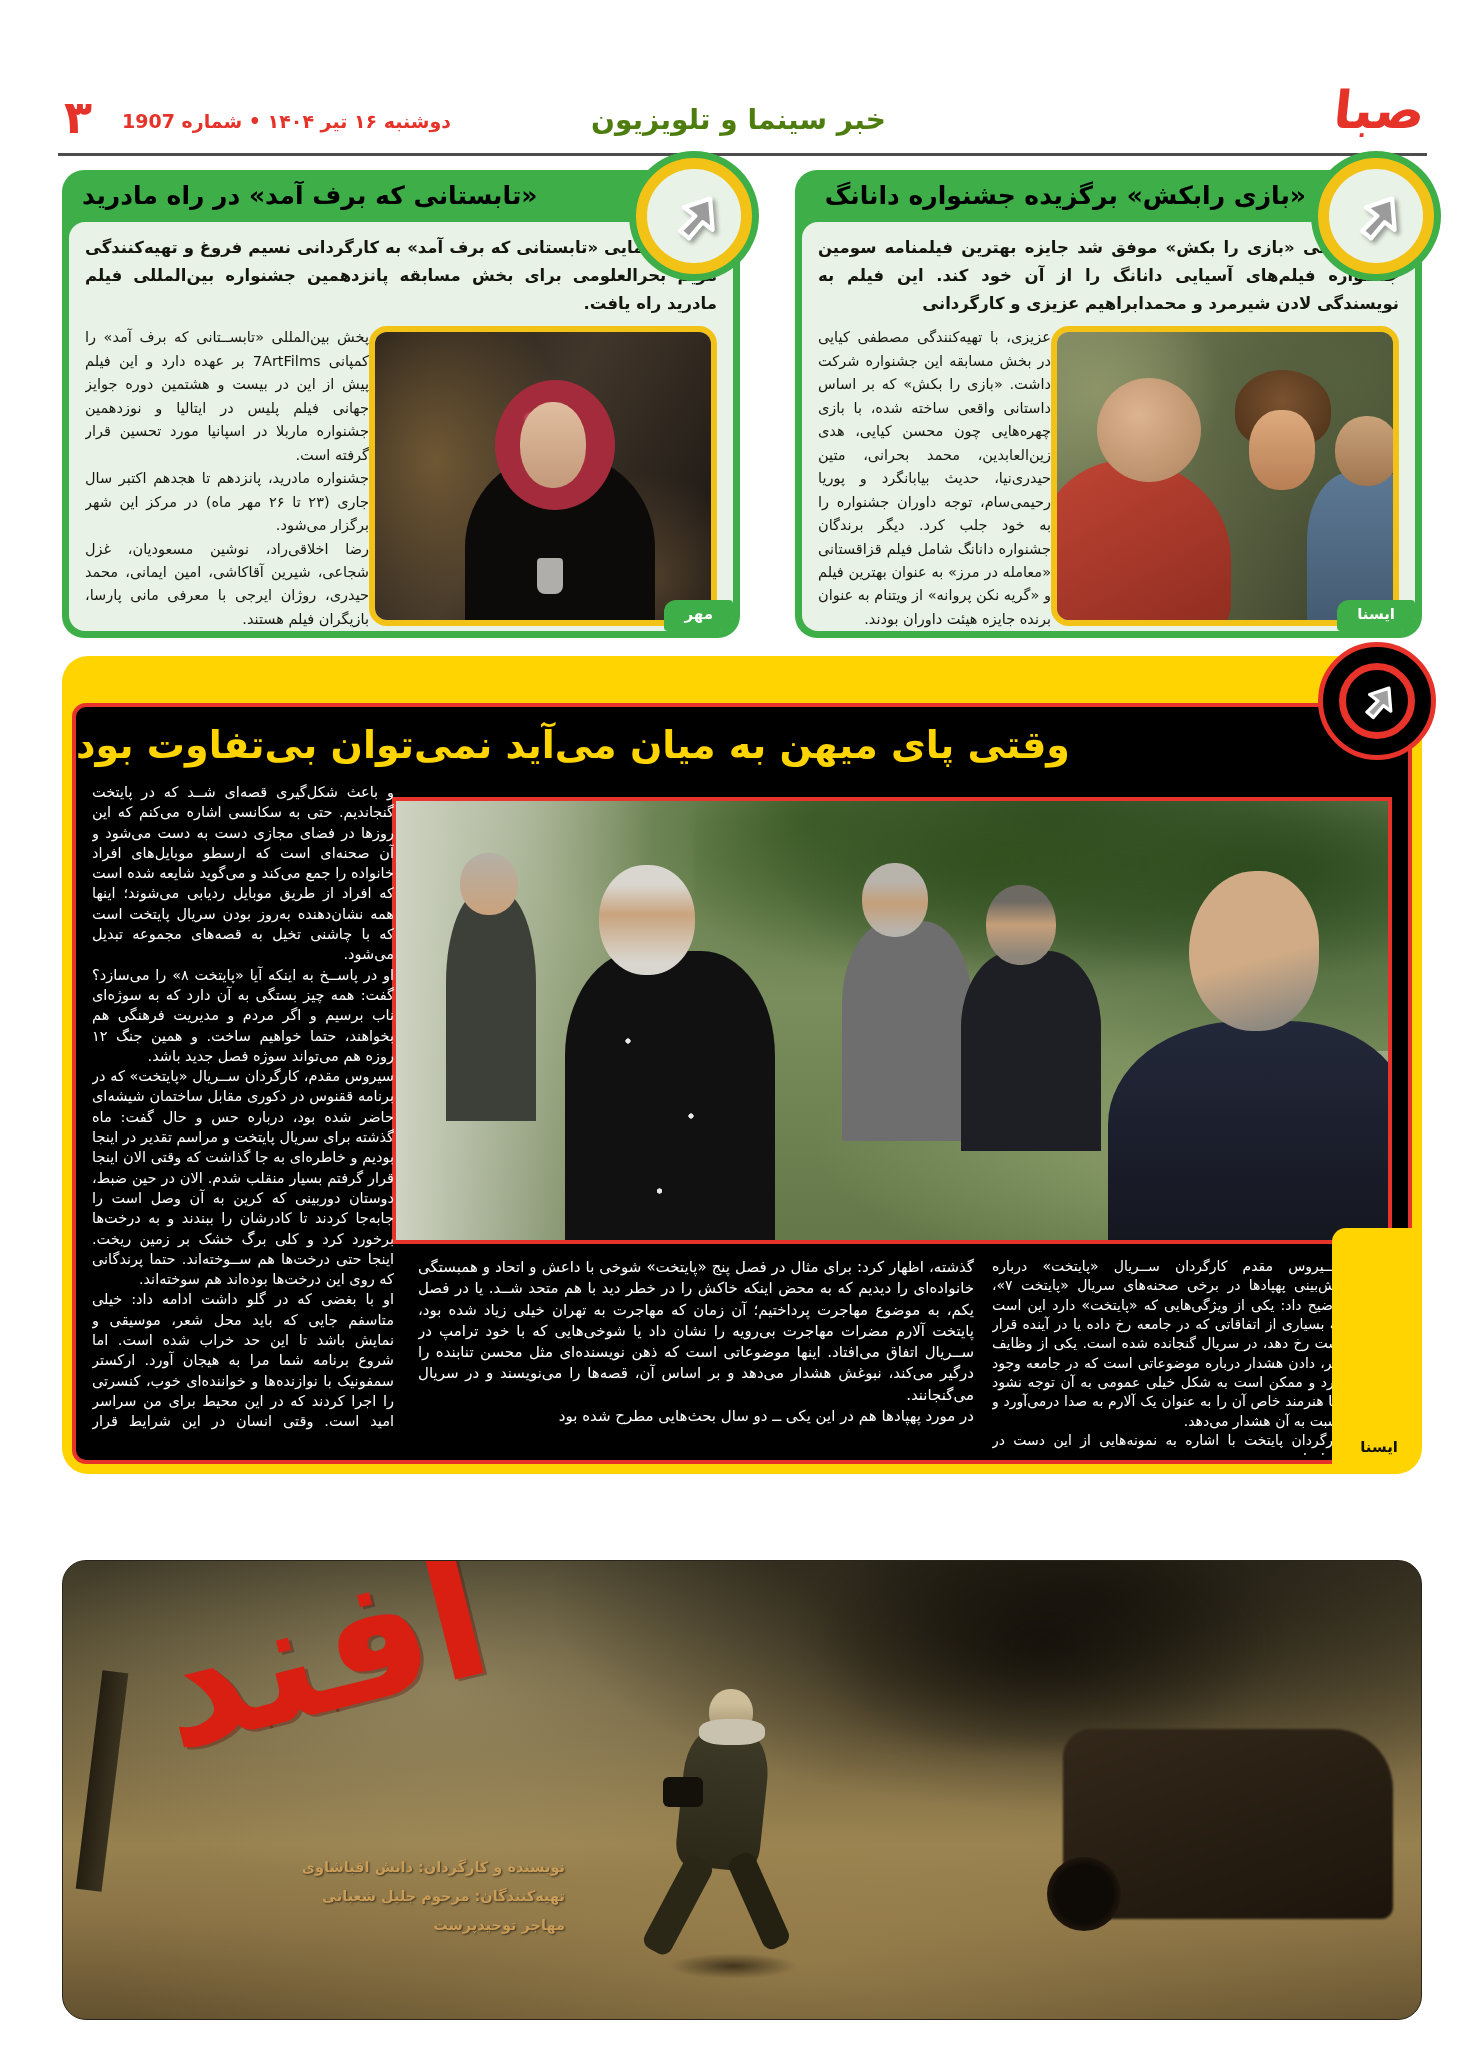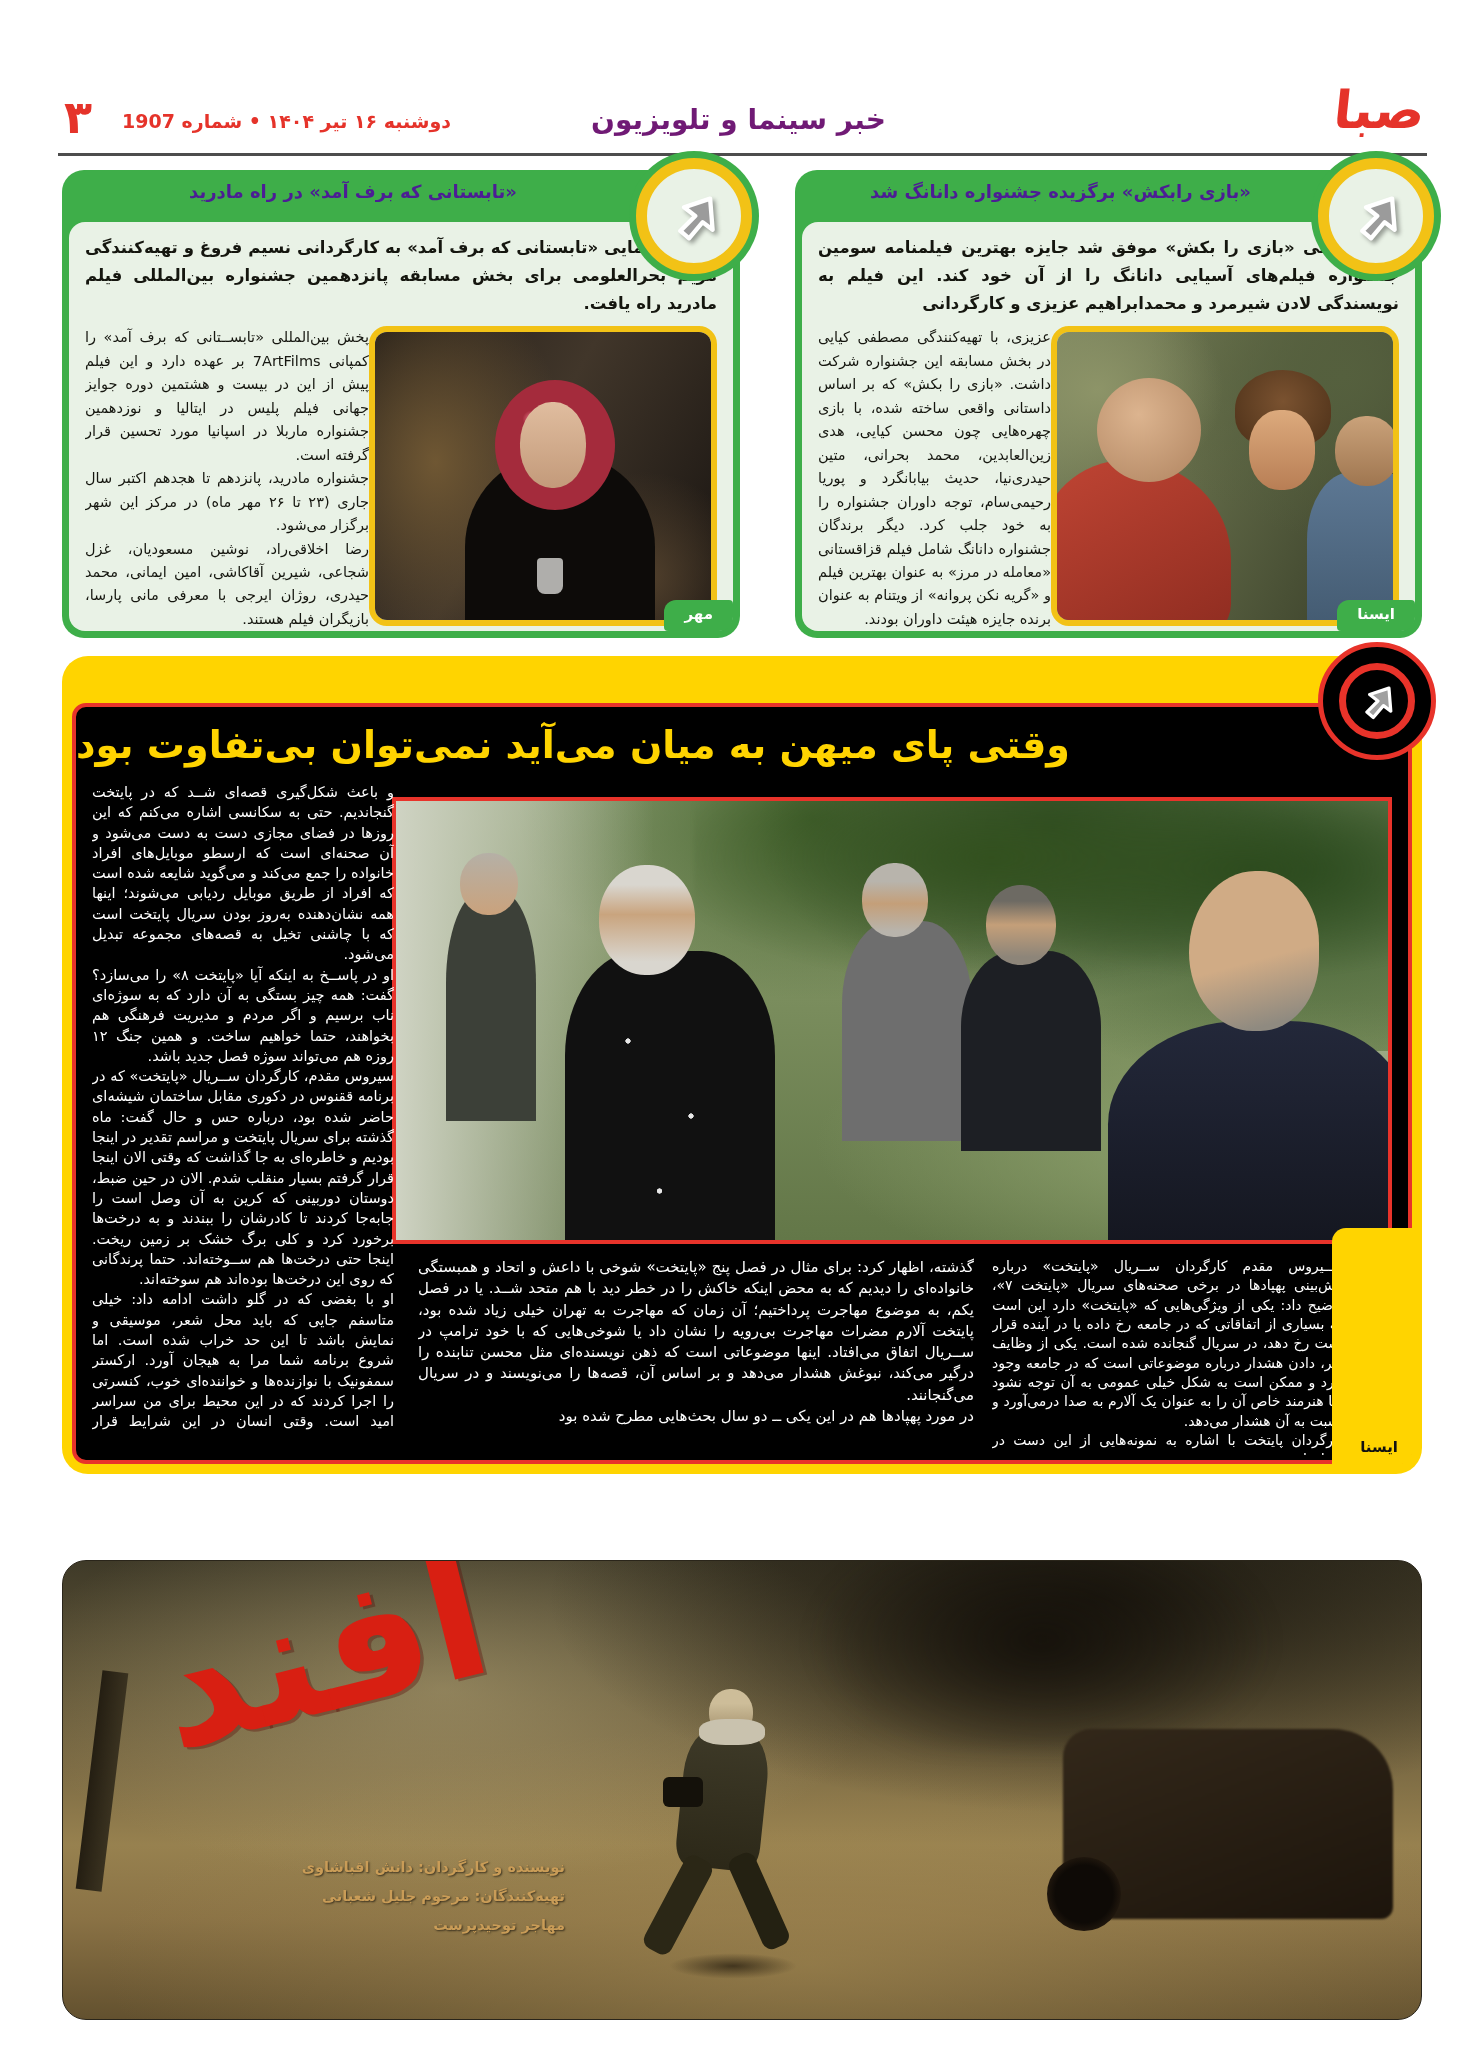--- a/index.html
+++ b/index.html
@@ -6,28 +6,28 @@
   html,body { background:#cccccc; }
   .page {
     position:relative; width:1477px; height:2067px; margin:0 auto;
     background:#ffffff; overflow:hidden;
     font-family:"DejaVu Sans", sans-serif;
   }
   
   .hdr-rule { position:absolute; top:153px; left:58px; right:50px; border-top:3px solid #4d4d4d; }
   .page-num { position:absolute; left:64px; top:90px; font-size:46px; font-weight:bold; color:#e5332a; }
   .hdr-date { position:absolute; left:122px; top:110px; font-size:19px; font-weight:bold; color:#e5332a; direction:rtl; }
-  .hdr-title { position:absolute; left:0; right:0; top:103px; text-align:center; font-size:28px; font-weight:bold; color:#701a75; direction:rtl; }
+  .hdr-title { position:absolute; left:0; right:0; top:103px; text-align:center; font-size:28px; font-weight:bold; color:#4d7c0f; direction:rtl; }
   .logo { position:absolute; right:52px; top:84px; font-size:52px; font-weight:bold; color:#e5332a; line-height:1; transform:skewX(-6deg); }
 
   
   .green-box { position:absolute; top:170px; height:468px; background:#3eae49; border-radius:22px; }
   #box-madrid { left:62px; width:678px; }
   #box-danang { left:795px; width:627px; }
-  .gb-headline { position:absolute; top:11px; right:116px; left:20px; color:#4c1d95; font-size:18px; font-weight:bold; text-align:center; direction:rtl; white-space:nowrap; overflow:hidden; }
+  .gb-headline { position:absolute; top:11px; right:116px; left:20px; color:#000000; font-size:25px; font-weight:bold; text-align:left; direction:rtl; white-space:nowrap; overflow:hidden; }
   .gb-panel { position:absolute; top:52px; left:7px; right:7px; bottom:7px; background:#e9f2e6; border-radius:16px; padding:12px 16px 10px; direction:rtl; overflow:hidden; }
   .gb-intro { font-size:16.5px; font-weight:bold; line-height:1.7; text-align:justify; color:#15160f; }
   .gb-row { display:flex; margin-top:8px; }
   .gb-photo { flex:none; width:348px; height:300px; border:6px solid #f2c216; border-radius:18px; position:relative; overflow:hidden; }
   .gb-text { flex:1; font-size:14.5px; line-height:1.62; text-align:justify; color:#15160f; white-space:pre-line; overflow:hidden; }
   .gb-credit { position:absolute; bottom:7px; right:7px; background:#3eae49; color:#fff; font-size:15px; font-weight:bold; padding:5px 20px 8px; border-radius:12px 4px 14px 4px; }
   .gb-badge { position:absolute; top:-12px; right:-12px; width:116px; height:116px; border-radius:50%;
     background:#e9f2e6; border:11px solid #f2c216; box-shadow:0 0 0 7px #3eae49; display:flex; align-items:center; justify-content:center; z-index:3; }
   .arrow-svg { filter:drop-shadow(3px 3px 2px rgba(0,0,0,.35)); }
 

